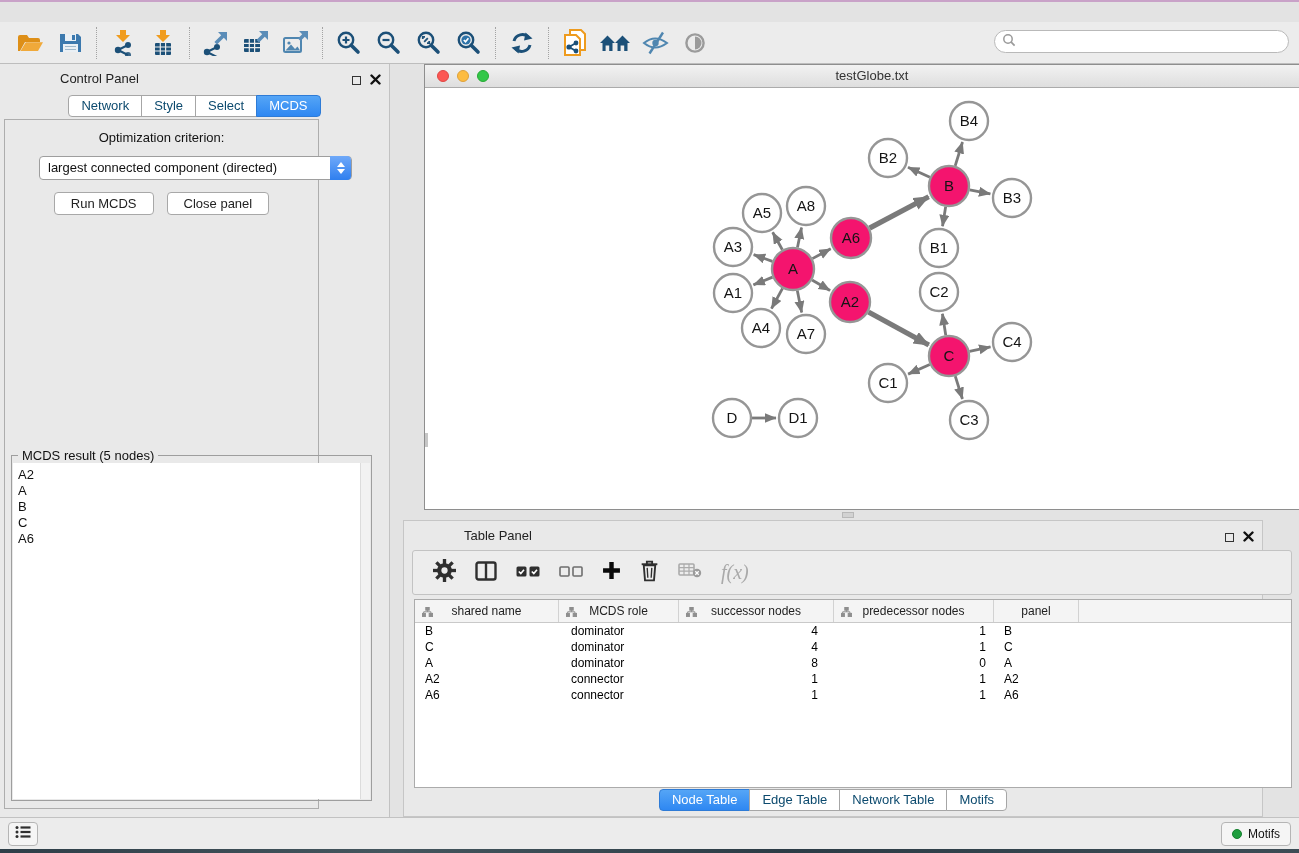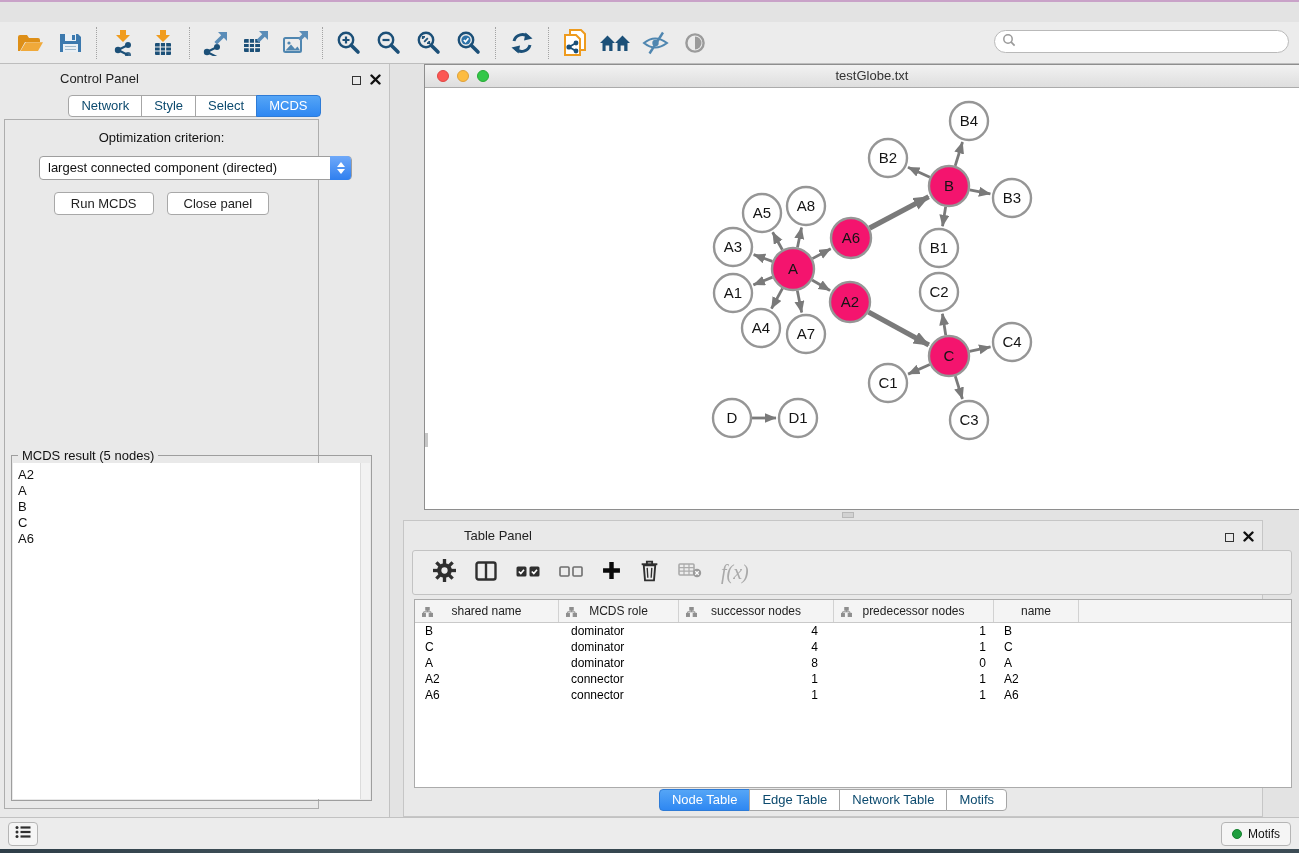--- a/index.html
+++ b/index.html
@@ -532,21 +532,21 @@
                 <g fill="#8E8E8E" stroke="#8E8E8E">
                   <rect x="3.8" y="0" width="3.4" height="3.2"></rect>
                   <rect x="0" y="6.4" width="3.4" height="3.2"></rect>
                   <rect x="7.2" y="6.4" width="3.4" height="3.2"></rect>
                   <path d="M5.5 3.2 v1.6 M1.7 6.4 v-1.6 h7.2 v1.6" fill="none" stroke-width="1"></path>
                 </g>
               </svg></span>
             <span>predecessor nodes</span>
           </div>
           <div class="th" style="width: 85px;">
-            <span>name</span>
+            <span>panel</span>
           </div>
         </div>
       <div id="tp-rows">
           <div class="tr">
             <div class="td" style="width: 144px; text-align: left; padding-left: 10px; padding-right: 0px;">B</div>
             <div class="td" style="width: 120px; text-align: left; padding-left: 12px; padding-right: 0px;">dominator</div>
             <div class="td" style="width: 155px; text-align: right; padding-left: 0px; padding-right: 16px;">4</div>
             <div class="td" style="width: 160px; text-align: right; padding-left: 0px; padding-right: 8px;">1</div>
             <div class="td" style="width: 85px; text-align: left; padding-left: 10px; padding-right: 0px;">B</div>
           </div>

